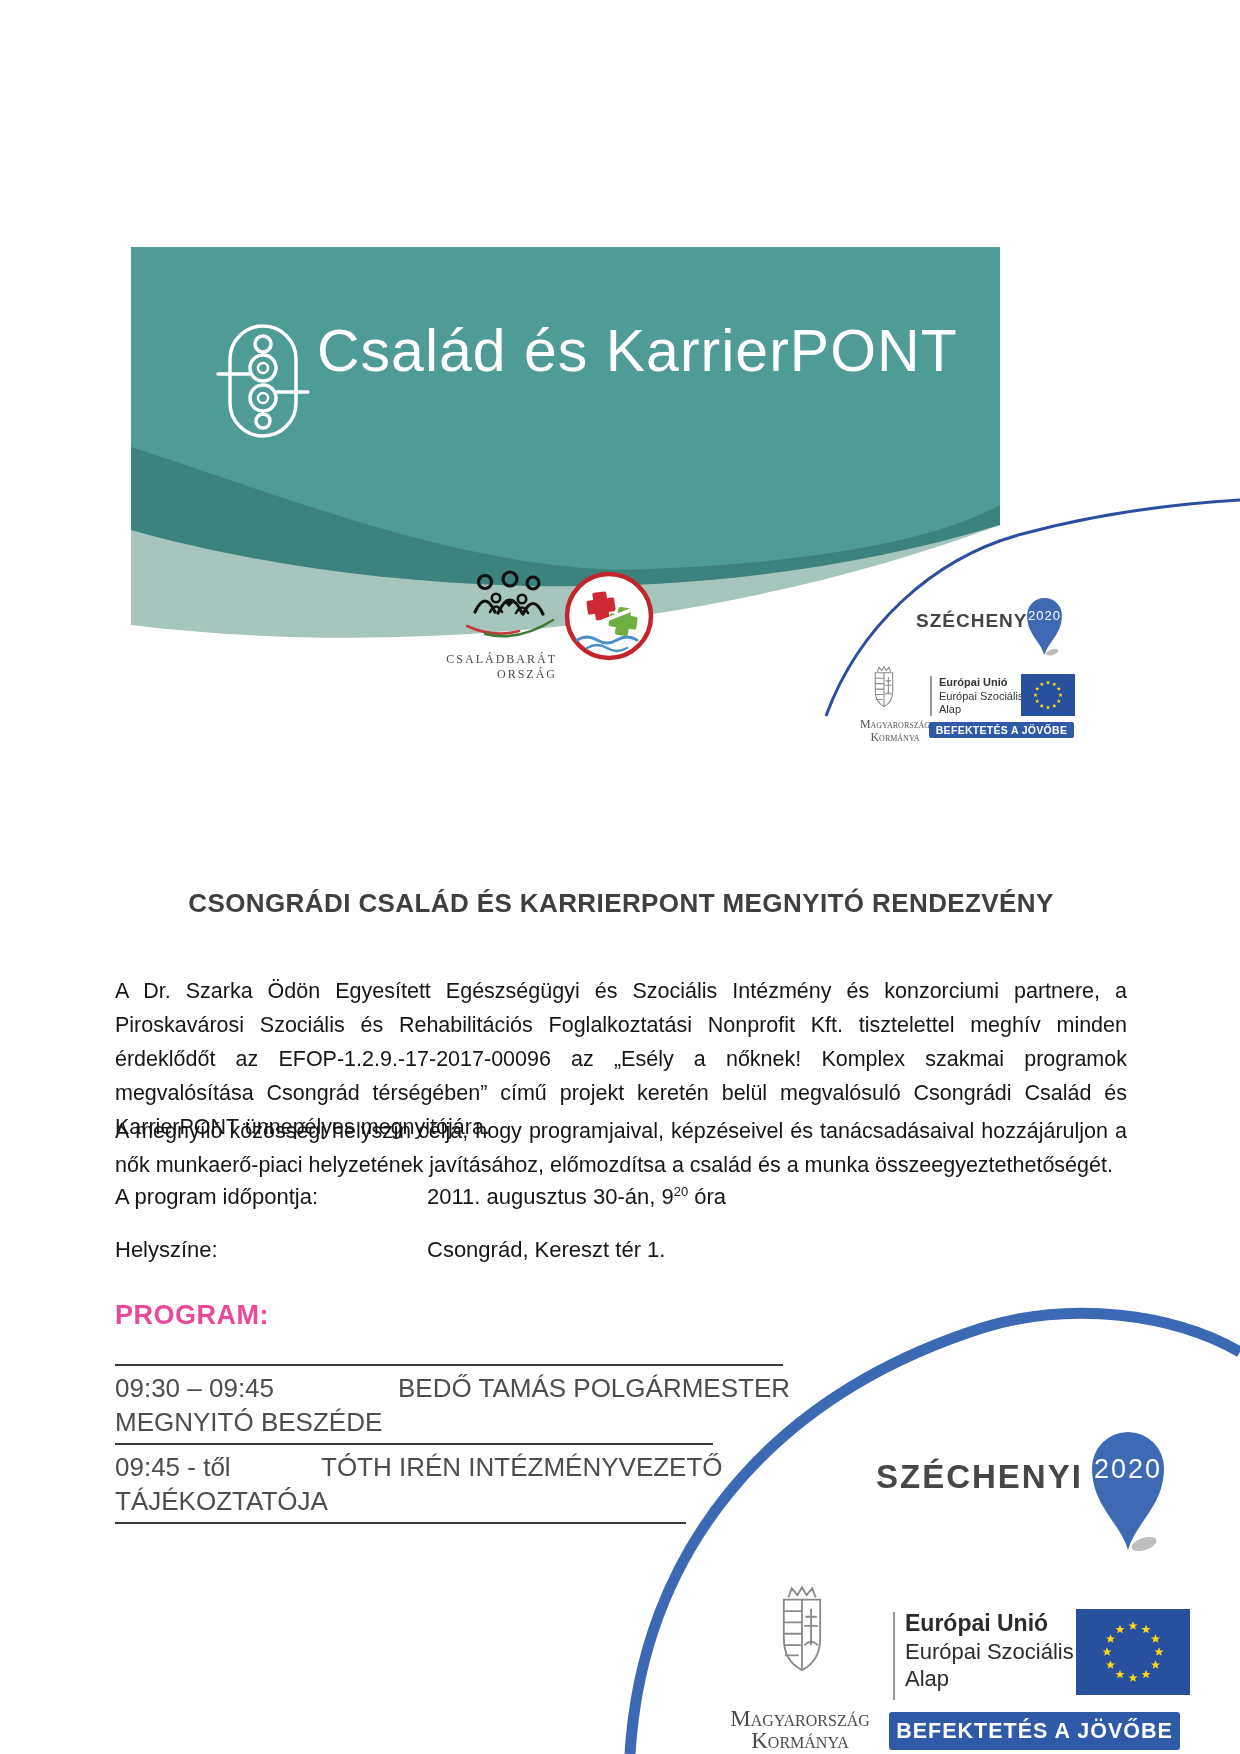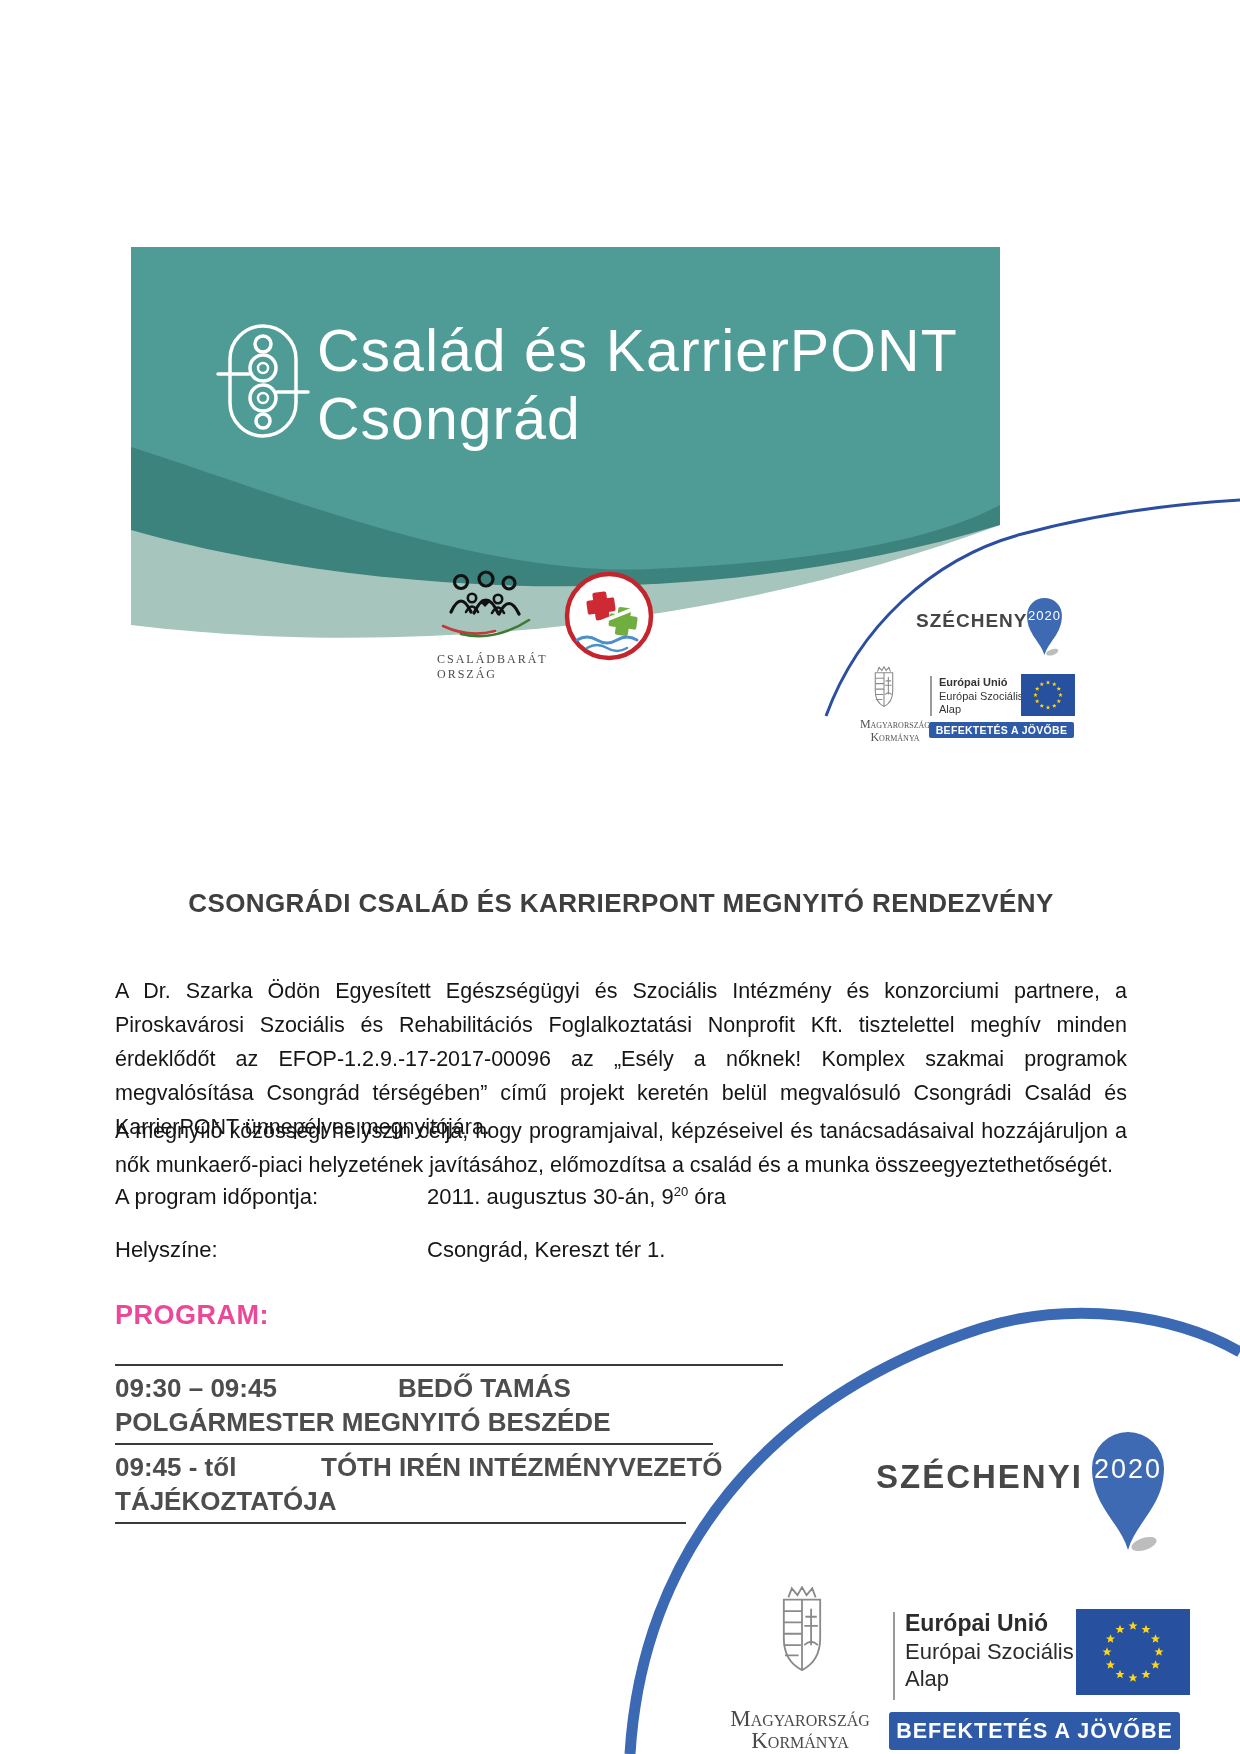--- a/index.html
+++ b/index.html
@@ -8,21 +8,21 @@
   .abs{position:absolute;}
 
   
   .banner{left:131px;top:247px;width:1011px;height:392px;}
   .banner svg.waves{position:absolute;left:0;top:0;}
   .banner-logo{position:absolute;left:84px;top:75px;}
   .banner-text{position:absolute;left:186px;top:70px;color:#ffffff;font-weight:400;
                font-size:59px;line-height:68px;letter-spacing:1px;white-space:nowrap;}
 
   
-  .csaladbarat{left:437px;top:568px;width:120px;text-align:left;}
+  .csaladbarat{left:437px;top:568px;width:120px;text-align:right;}
   .csaladbarat .lbl{font-family:"Liberation Serif",serif;font-size:12px;letter-spacing:2px;
                     color:#4a4a4a;line-height:15px;}
   .medical{left:563px;top:570px;}
 
   
   .arcs{left:0;top:0;pointer-events:none;}
 
   
   .szechenyi-top-text{left:916px;top:610px;font-size:19px;font-weight:bold;color:#454545;
                       letter-spacing:1px;white-space:nowrap;}
@@ -47,21 +47,21 @@
   .para1{left:115px;top:952px;width:1012px;font-size:21.5px;line-height:34px;text-align:justify;}
   .para2{left:115px;top:1092px;width:1012px;font-size:21.5px;line-height:34px;text-align:justify;}
   .detail1{left:115px;top:1184px;font-size:22px;}
   .detail2{left:115px;top:1237px;font-size:22px;}
   .dlabel{display:inline-block;min-width:312px;}
   .dval sup{font-size:13px;}
 
   
   .program-heading{left:115px;top:1300px;font-size:27px;font-weight:bold;color:#ec4899;
                    letter-spacing:0.5px;}
-  .ptable{left:115px;top:1364px;width:675px;font-size:26px;line-height:34px;color:#4D4D4D;font-weight:bold;}
+  .ptable{left:115px;top:1364px;width:675px;font-size:26px;line-height:34px;color:#4D4D4D;}
   .phr{position:absolute;height:2px;background:#3a3a3a;left:0;}
   .phr1{top:0;width:668px;}
   .phr2{top:79px;width:598px;}
   .phr3{top:158px;width:571px;}
   .prow{position:absolute;left:0;width:675px;}
   .prow1{top:7px;}
   .prow2{top:86px;}
   .prow1 .time{display:inline-block;min-width:283px;}
   .prow2 .time{display:inline-block;min-width:206px;}
 
@@ -105,21 +105,20 @@
         <circle cx="48" cy="46" r="5" stroke-width="2.5"></circle>
         <circle cx="48" cy="76" r="13"></circle>
         <circle cx="48" cy="76" r="5" stroke-width="2.5"></circle>
         <circle cx="48" cy="99" r="7"></circle>
         <path d="M3,52 H34"></path>
         <path d="M62,70 H93"></path>
       </g>
     </svg>
     <div class="banner-text">
       <div>Család és KarrierPONT</div>
-      <div>Csongrád</div>
     </div>
   </div>
 
   <div class="abs csaladbarat">
     <svg width="96" height="80" viewBox="0 0 96 80">
       <g fill="none" stroke="#111111" stroke-width="3.2" stroke-linecap="round">
         <circle cx="24" cy="14" r="6.5"></circle>
           <path d="M14,44 Q24,22 34,44"></path>
         <circle cx="49" cy="11" r="7"></circle>
           <path d="M37,45 Q49,19 61,45"></path>

